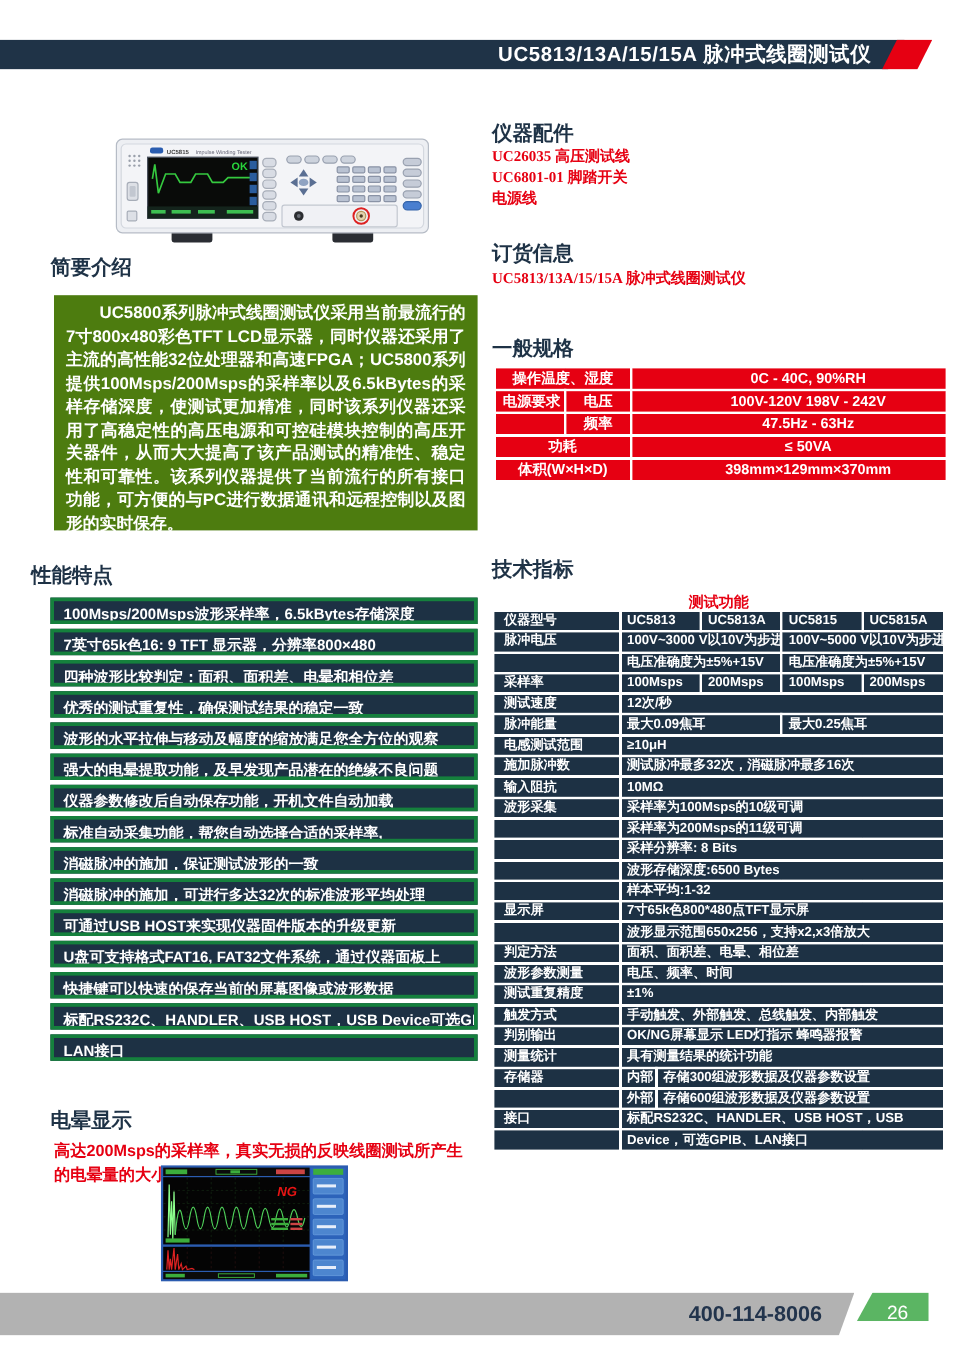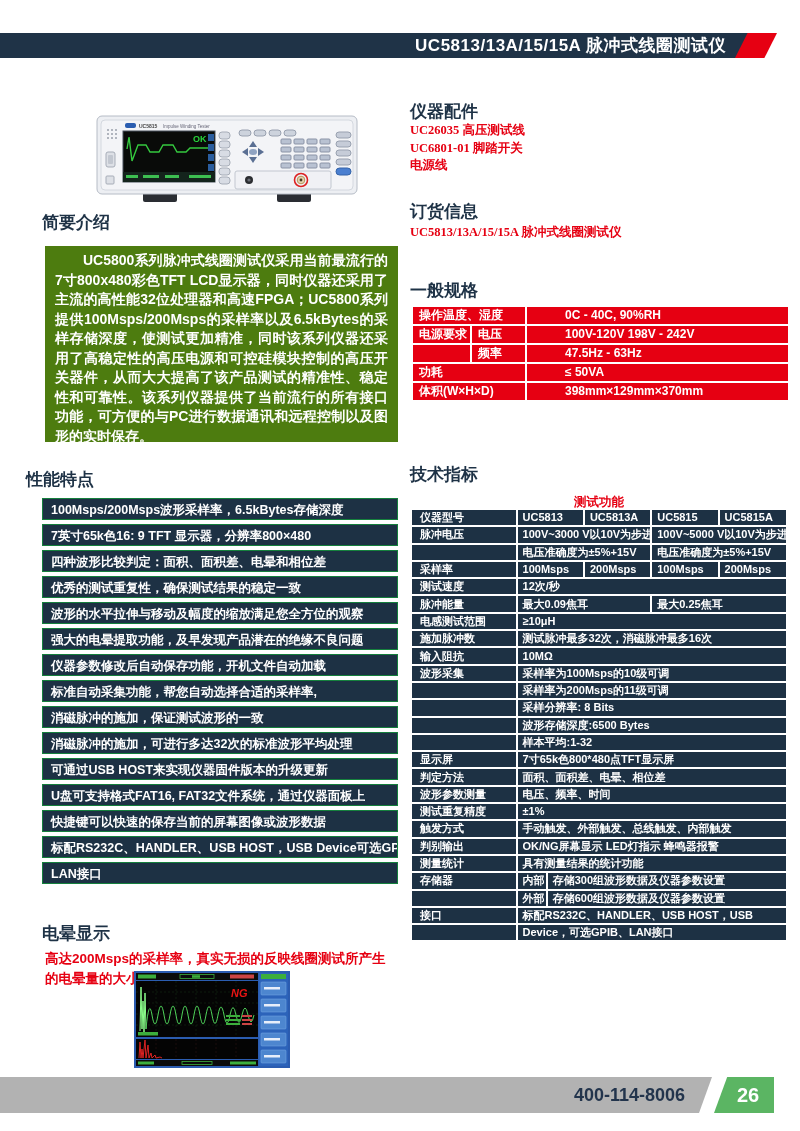--- a/index.html
+++ b/index.html
@@ -18,31 +18,31 @@
   .sec-h{position:absolute;font-size:17px;font-weight:bold;color:#1e3246;white-space:nowrap;}
 
   
   .intro-box{position:absolute;left:45px;top:246px;width:353px;height:196px;background:#4d7c0f;
              color:#fff;font-size:14px;font-weight:bold;line-height:19.5px;
              padding:5px 10px;box-sizing:border-box;text-align:justify;text-indent:2em;}
 
   
   .features{position:absolute;left:42px;top:498px;width:356px;}
   .feature-bar{height:22px;line-height:22px;margin-bottom:4px;background:#1d3144;
-               border:1px solid #15803d;color:#fff;font-size:12.5px;font-weight:bold;
+               border:3px solid #15803d;color:#fff;font-size:12.5px;font-weight:bold;
                padding:0 8px;box-sizing:border-box;white-space:nowrap;overflow:hidden;}
 
   
   .red-list{position:absolute;color:#e60012;font-weight:bold;font-size:12.5px;line-height:17.5px;white-space:nowrap;font-family:Liberation Serif, serif;}
 
   
   .gen-table{position:absolute;left:411px;top:305px;border-collapse:collapse;table-layout:fixed;width:377px;}
   .gen-table td{border:2px solid #fff;background:#e60012;color:#fff;font-weight:bold;
                 font-size:12px;height:15px;line-height:15px;padding:1px 6px;
-                white-space:nowrap;overflow:hidden;}
+                white-space:nowrap;overflow:hidden;text-align:center;}
   .gen-table td.val{padding-left:38px;}
 
   
   .tbl-title{position:absolute;left:410px;top:494px;width:378px;text-align:center;
              color:#e60012;font-weight:bold;font-size:12.5px;}
   .tech-table{position:absolute;left:410px;top:508px;border-collapse:collapse;table-layout:fixed;width:378px;}
   .tech-table td{border:2px solid #fff;background:#1d3144;color:#fff;font-weight:bold;
                  font-size:11px;height:15.3px;line-height:15px;padding:0 5px;
                  white-space:nowrap;overflow:hidden;}
   .tech-table td.lbl{padding-left:8px;}
@@ -53,23 +53,23 @@
   .corona-shot{position:absolute;left:134px;top:971px;}
 
   
   .product{position:absolute;left:95px;top:108px;}
 
   
   .ftr-gray{position:absolute;left:0;top:1077px;width:712px;height:36px;background:#b2b2b2;
             clip-path:polygon(0 0,100% 0,calc(100% - 13px) 100%,0 100%);}
   .ftr-phone{position:absolute;left:500px;top:1077px;width:185px;height:36px;line-height:36px;
              text-align:right;font-size:18px;font-weight:bold;color:#22344c;}
-  .ftr-green{position:absolute;left:714px;top:1077px;width:60px;height:36px;background:#5bb563;
+  .ftr-green{position:absolute;left:714px;top:1077px;width:60px;height:24px;background:#5bb563;
              clip-path:polygon(22% 0,100% 0,100% 100%,0 100%);
-             color:#fff;font-size:20px;font-weight:bold;line-height:36px;text-align:center;
+             color:#fff;font-size:16px;font-weight:normal;line-height:36px;text-align:center;
              padding-left:8px;box-sizing:border-box;}
 </style>
 </head>
 <body>
 
 <div class="page">
 
   <div class="hdr-bar">UC5813/13A/15/15A   脉冲式线圈测试仪</div>
   <div class="hdr-red"></div>
 
@@ -316,20 +316,24 @@
         </tr>
     <tr>
           <td class="lbl"></td>
           <td colspan="5">样本平均:1-32</td>
         </tr>
     <tr>
           <td class="lbl">显示屏</td>
           <td colspan="5">7寸65k色800*480点TFT显示屏</td>
         </tr>
     <tr>
+          <td class="lbl"></td>
+          <td colspan="5">波形显示范围650x256，支持x2,x3倍放大</td>
+        </tr>
+    <tr>
           <td class="lbl">判定方法</td>
           <td colspan="5">面积、面积差、电晕、相位差</td>
         </tr>
     <tr>
           <td class="lbl">波形参数测量</td>
           <td colspan="5">电压、频率、时间</td>
         </tr>
     <tr>
           <td class="lbl">测试重复精度</td>
           <td colspan="5">±1%</td>

